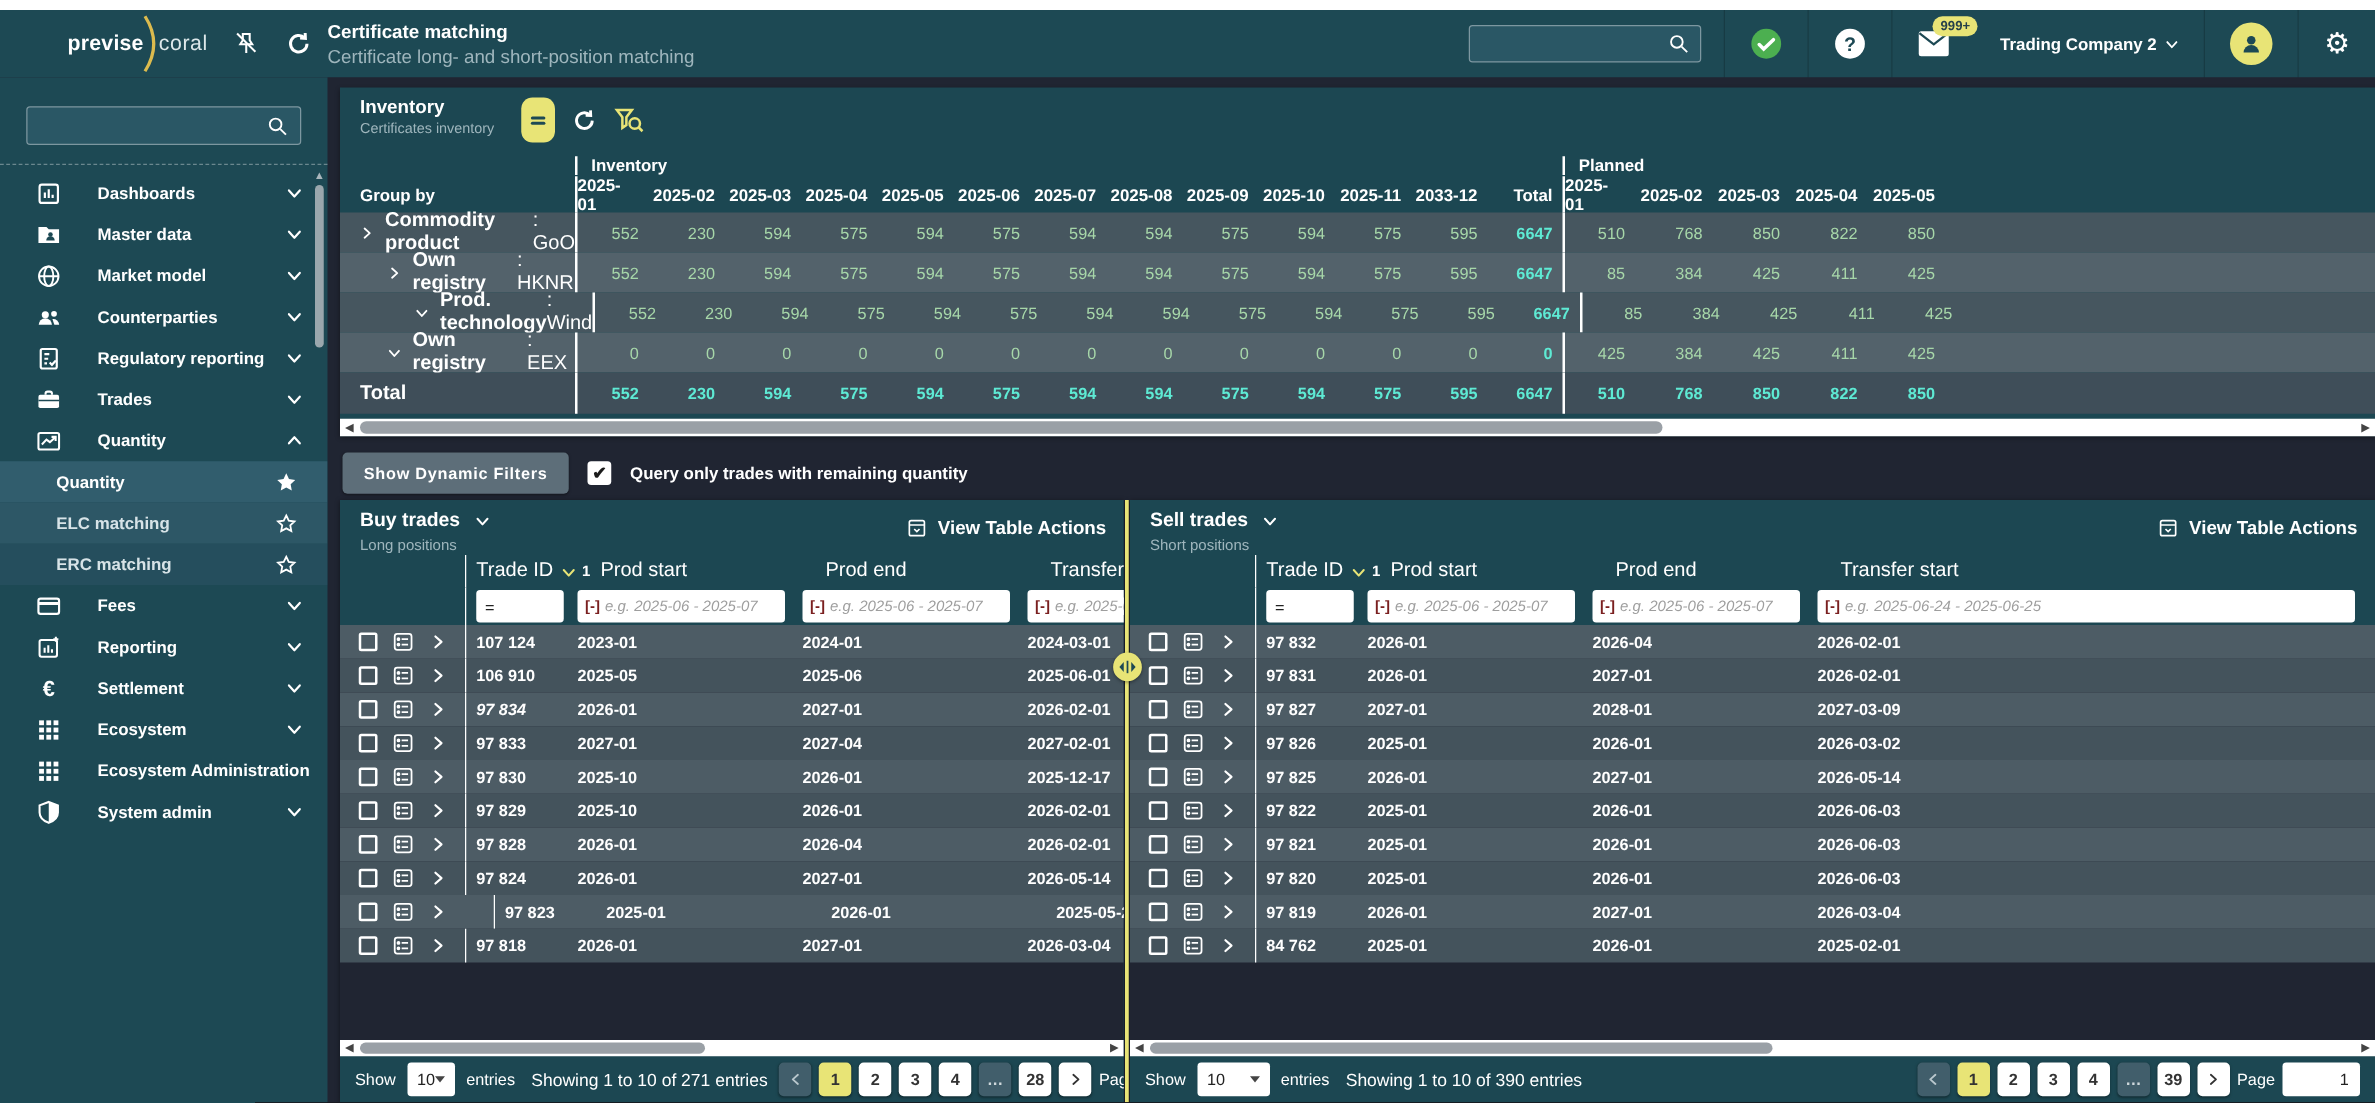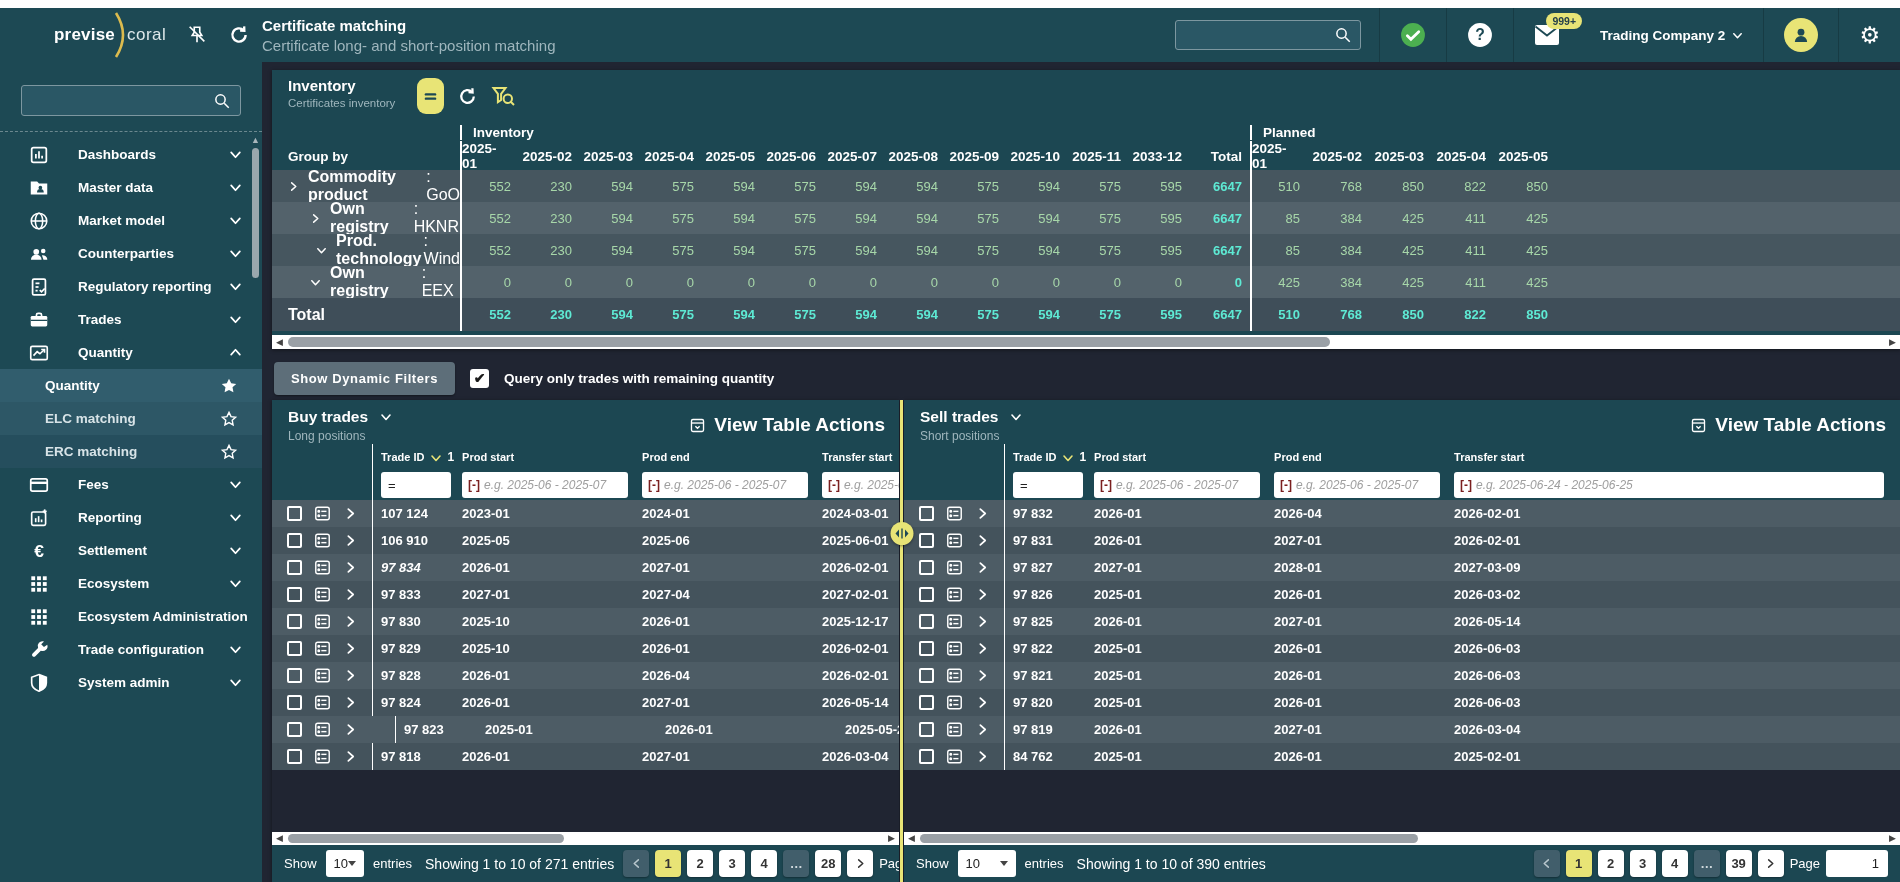--- a/index.html
+++ b/index.html
@@ -106,29 +106,29 @@
   
   .tables{flex:1;display:flex;min-height:0}
   .tpanel{background:var(--panel);display:flex;flex-direction:column;overflow:hidden;box-shadow:0 1px 4px rgba(0,0,0,.45)}
   .tpanel.buy{width:627px;flex:0 0 627px}
   .tpanel.sell{flex:1}
   .t-header{height:44px;flex:0 0 44px;display:flex;align-items:flex-start;justify-content:space-between;padding:8px 14px 0 16px}
   .t-title-row{display:flex;align-items:center;gap:12px}
   .t-title{font-size:15.5px;font-weight:bold}
   .t-title-chev{width:12px;height:12px;color:#fff;display:inline-flex;cursor:pointer}
   .t-sub{font-size:12px;color:var(--muted);margin-top:3px}
-  .t-actions{display:flex;align-items:center;gap:8px;font-size:19px;font-weight:bold;cursor:pointer;margin-top:6px}
+  .t-actions{display:flex;align-items:center;gap:8px;font-size:15px;font-weight:bold;cursor:pointer;margin-top:6px}
   .t-actions .ico{width:17px;height:17px;color:#fff}
   .t-cols{height:26px;flex:0 0 26px;display:flex;align-items:center}
   .t-filter{height:30px;flex:0 0 30px;display:flex;align-items:center}
   .c-icons{flex:0 0 100px;height:100%;display:flex;align-items:center}
   .c-id{flex:0 0 82px;height:100%;display:flex;align-items:center;padding-left:8px}
   .c-ps,.c-pe{flex:0 0 180px;height:100%;display:flex;align-items:center;padding-left:8px}
   .c-ts{flex:1;min-width:0;height:100%;display:flex;align-items:center;padding-left:8px}
-  .t-cols .lbl{font-size:11px;font-weight:bold;white-space:nowrap}
+  .t-cols .lbl{font-size:16px;font-weight:normal;white-space:nowrap}
   .sort-chev{width:12px;height:12px;color:var(--yellow);display:inline-flex;margin:2px 0 0 6px}
   .sort-num{font-size:12px;font-weight:bold;margin-left:5px}
   .f-input{height:26px;background:#fff;border:none;border-radius:3px;font-size:13px;color:#222;padding:0 7px;outline:none;font-family:inherit}
   .f-id{width:70px}
   .f-pill{height:26px;background:#fff;border-radius:3px;display:flex;align-items:center;padding:0 6px;overflow:hidden}
   .f-pill .pref{color:#7a1f1f;font-weight:bold;font-size:12px;margin-right:4px;flex:0 0 auto}
   .f-pill input{flex:1;border:none;outline:none;font-size:12px;color:#222;min-width:0;font-family:inherit}
   .f-pill input::placeholder{color:#9e9e9e;font-style:italic}
   .t-rows{flex:1;background:var(--navy);display:flex;flex-direction:column;min-height:0}
   .t-row{height:27px;flex:0 0 27px;display:flex;align-items:stretch;cursor:pointer}
@@ -483,33 +483,20 @@
             </span>
             <span class="nav-label">Ecosystem Administration</span>
             <span class="ico nav-chev chev-down">
               <svg viewBox="0 0 24 24" fill="none" stroke="currentColor" stroke-width="3.2" stroke-linecap="round" stroke-linejoin="round">
                 <polyline points="8,4 17,12 8,20"></polyline>
               </svg>
             </span>
           </div>
           <div class="nav-item">
             <span class="ico nav-ico">
-              <svg viewBox="0 0 24 24" fill="currentColor">
-                <path d="M21 6.2a5.2 5.2 0 0 1-7 6.5l-6 6a2.1 2.1 0 0 1-3-3l6-6a5.2 5.2 0 0 1 6.5-7l-3.1 3.1 3 3z"></path>
-              </svg>
-            </span>
-            <span class="nav-label">Trade configuration</span>
-            <span class="ico nav-chev chev-down">
-              <svg viewBox="0 0 24 24" fill="none" stroke="currentColor" stroke-width="3.2" stroke-linecap="round" stroke-linejoin="round">
-                <polyline points="8,4 17,12 8,20"></polyline>
-              </svg>
-            </span>
-          </div>
-          <div class="nav-item">
-            <span class="ico nav-ico">
               <svg viewBox="0 0 24 24">
                 <path d="M12 2.8l8 3v6.2c0 4.8-3.4 7.4-8 9-4.6-1.6-8-4.2-8-9V5.8z" fill="none" stroke="currentColor" stroke-width="1.8"></path>
                 <path d="M12 2.8l8 3v6.2c0 4.8-3.4 7.4-8 9z" fill="currentColor"></path>
               </svg>
             </span>
             <span class="nav-label">System admin</span>
             <span class="ico nav-chev chev-down">
               <svg viewBox="0 0 24 24" fill="none" stroke="currentColor" stroke-width="3.2" stroke-linecap="round" stroke-linejoin="round">
                 <polyline points="8,4 17,12 8,20"></polyline>
               </svg>
@@ -640,21 +627,21 @@
               <div class="cell cm vgreen">595</div>
               <div class="cell ct vwhite bold">6647</div>
               <div class="cell cp vgreen bL">85</div>
               <div class="cell cp vgreen">384</div>
               <div class="cell cp vgreen">425</div>
               <div class="cell cp vgreen">411</div>
               <div class="cell cp vgreen">425</div>
               <div class="cfill"></div>
             </div>
             <div class="inv-row" style="background: var(--row-dark);">
-              <div class="cell cg" style="padding-left: 44px;">
+              <div class="cell cg" style="padding-left: 60px;">
                 <span class="ico inv-chev chev-down">
                   <svg viewBox="0 0 24 24" fill="none" stroke="currentColor" stroke-width="3.2" stroke-linecap="round" stroke-linejoin="round">
                     <polyline points="8,4 17,12 8,20"></polyline>
                   </svg>
                 </span>
                 <span class="bold">Prod. technology</span>
                 <span> : Wind</span>
               </div>
               <div class="cell cm vgreen bL">552</div>
               <div class="cell cm vgreen">230</div>

